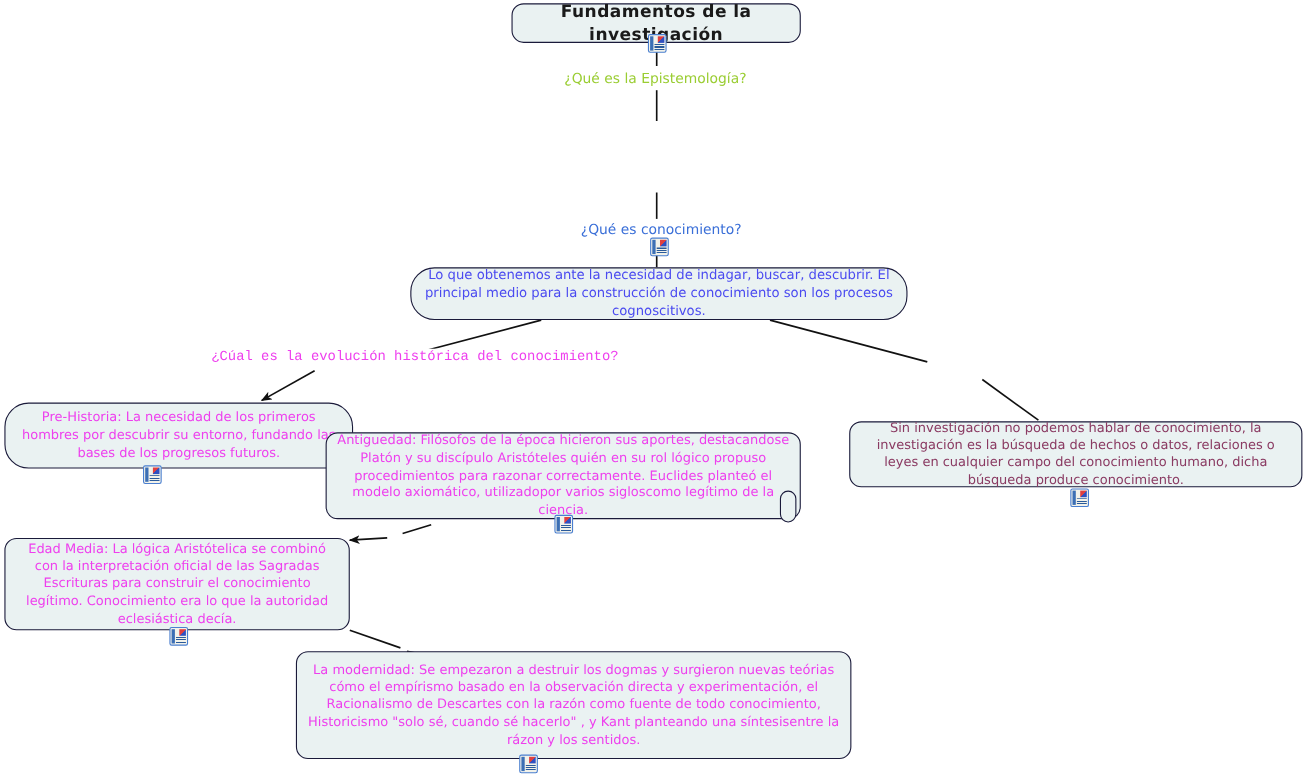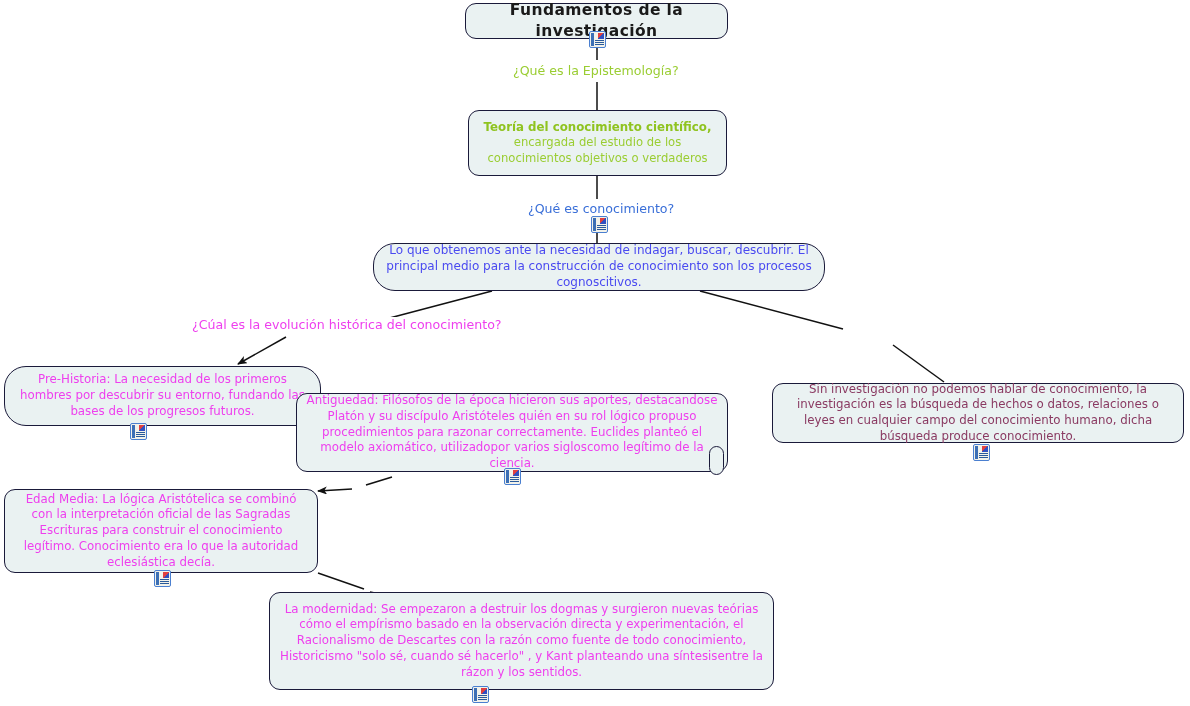--- a/index.html
+++ b/index.html
@@ -66,21 +66,21 @@
     color: #8a3a62;
   }
   .link-label {
     position: absolute;
     white-space: nowrap;
     background: #ffffff;
     padding: 0 4px;
   }
   .ll-green { color: #9acd32; font-size: 12.6px; }
   .ll-blue  { color: #3a6fd8; font-size: 12.6px; }
-  .ll-magenta { color: #ee3fee; font-size: 12.6px; }
+  .ll-magenta { color: #ee3fee; font-size: 12.6px; font-family: Liberation Mono, monospace; }
   .ll-maroon { color: #8a3a62; font-size: 12.2px; }
 
   .note-icon {
     position: absolute;
     width: 17px;
     height: 17px;
     box-sizing: border-box;
     border: 1.5px solid #4a7fd0;
     border-radius: 2px;
     background: #f2f2ea;
@@ -156,26 +156,20 @@
   <div class="note-icon" style="left:589px; top:31px;">
     <span class="strip"></span>
     <span class="lines"></span>
     <span class="pic"></span>
   </div>
 
   <div class="link-label ll-green" style="left:509px; top:63px;">
     <span>¿Qué es la Epistemología?</span>
   </div>
 
-  <div class="node n-green" style="left:468px; top:110px; width:259px; height:66px;">
-    <span class="txt">
-      <b>Teoría del conocimiento científico,</b>
-      <span>encargada del estudio de los conocimientos objetivos o verdaderos</span>
-    </span>
-  </div>
 
   <div class="link-label ll-blue" style="left:524px; top:201px;">
     <span>¿Qué es conocimiento?</span>
   </div>
   <div class="note-icon" style="left:591px; top:216px;">
     <span class="strip"></span>
     <span class="lines"></span>
     <span class="pic"></span>
   </div>
 

